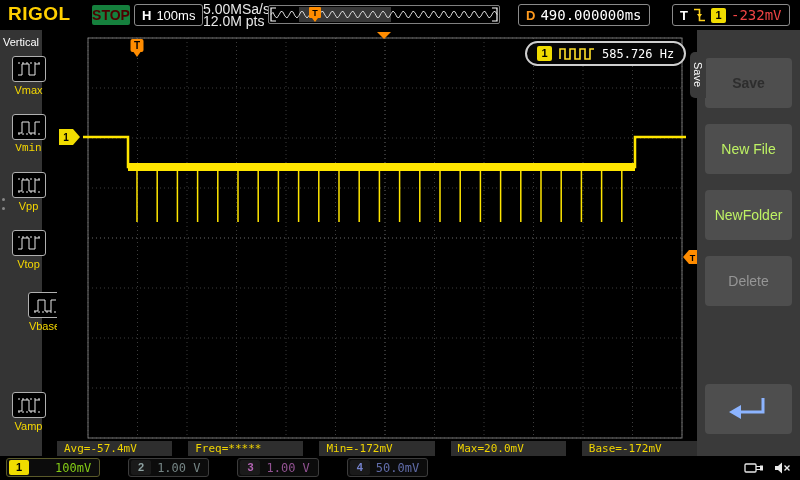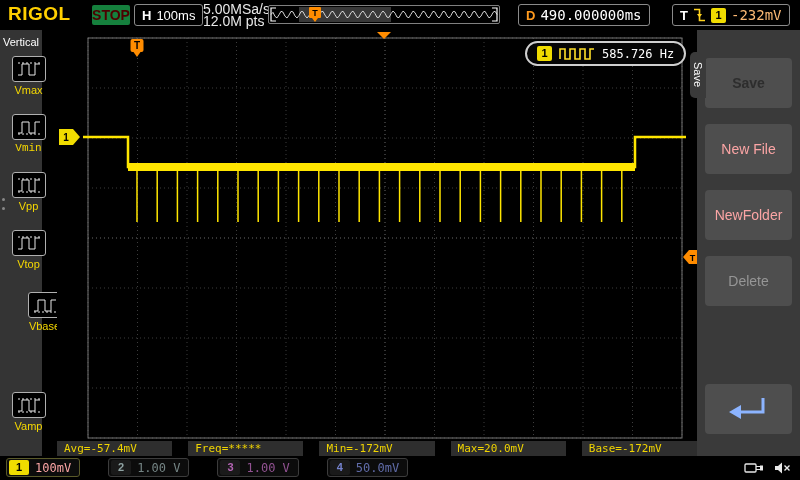--- a/index.html
+++ b/index.html
@@ -17,21 +17,21 @@
   .tb-key{color:#fff;font-weight:bold;font-size:13px}
   .tb-strong{color:#fff;font-weight:normal;font-size:13px}
   #hbox{left:134px}
   #acq{position:absolute;left:203px;top:3px;color:#e8e8e8;font-size:14px;line-height:12px}
   #posbar{position:absolute;left:268px;top:5px;width:232px;height:19px;border:1px solid #808080;background:#000;border-radius:2px}
   #posbar svg{display:block}
   #dbox{left:518px}
   #dbox .tb-key{color:#ff9a1e}
   #tbox{left:672px}
   .mono{font-family:"DejaVu Sans Mono",monospace;font-size:14px;color:#fff}
-  .yel{color:#fdba74}
+  .yel{color:#ef4444}
   .ch-badge-sm{display:inline-block;min-width:15px;height:15px;background:#f0dc00;color:#000;
     font-size:11px;font-weight:bold;text-align:center;line-height:15px;border-radius:2px}
 
   
   #sidebar{position:absolute;left:0;top:30px;width:42px;height:426px;background:#343434}
   #sidebar-title{color:#fff;font-size:11px;text-align:center;padding-top:6px}
   .v-item{position:absolute;left:0;width:57px;display:flex;flex-direction:column;align-items:center;gap:2px;cursor:pointer}
   .v-icon{width:34px;height:26px;background:#000;border:1px solid #b0b0b0;border-radius:3px;
     display:flex;align-items:center;justify-content:center}
   .v-label{color:#f5d800;font-size:11px}
@@ -47,21 +47,21 @@
   
   #meas-bar{position:absolute;left:57px;top:441px;width:640px;height:22px;display:flex;gap:16px}
   .meas-cell{flex:1;background:#2e2e2e;color:#f0d400;font-family:"DejaVu Sans Mono",monospace;
     font-size:11px;line-height:15px;padding-left:7px;white-space:nowrap;overflow:hidden}
 
   
   #save-tab{position:absolute;left:690px;top:52px;width:16px;height:46px;background:#3a3a3a;z-index:5;
     border-radius:5px 0 0 5px;color:#fff;font-size:11px;writing-mode:vertical-rl;text-align:center;line-height:16px}
   #right-menu{position:absolute;left:697px;top:30px;width:103px;height:426px;background:#3a3a3a}
   .menu-btn{position:absolute;left:8px;width:87px;height:50px;background:#4e4e4e;border-radius:4px;
-    color:#fca5a5;font-size:14px;display:flex;align-items:center;justify-content:center;cursor:pointer}
+    color:#bef264;font-size:14px;display:flex;align-items:center;justify-content:center;cursor:pointer}
   .menu-btn.shade-dark{color:#2d2d2d;font-weight:bold;cursor:default}
   .menu-btn.shade-dim{color:#969696;cursor:default}
 
   
   #channel-bar{position:absolute;left:0;top:456px;width:800px;height:24px;background:#000}
   #channels{position:absolute;left:6px;top:2px;display:flex;gap:28px}
   .ch-block{display:flex;align-items:center;gap:6px;height:19px;border:1px solid #3c3c3c;border-radius:3px;
     background:#0c0c0c;padding:0 8px 0 2px;cursor:pointer}
   .ch-badge{min-width:20px;height:15px;border-radius:2px;font-size:11px;font-weight:bold;text-align:center;line-height:15px}
   .ch-scale{font-family:"DejaVu Sans Mono",monospace;font-size:12px}
@@ -267,21 +267,21 @@
           <path d="M36,3 V17 H12" stroke="#8cb4ff" stroke-width="3" fill="none"></path>
           <polygon points="14,10 2,17 14,24" fill="#8cb4ff"></polygon>
         </svg>
       </div>
     </nav>
 
   <footer id="channel-bar">
     <div id="channels">
         <div class="ch-block" style="border-color: rgb(90, 90, 42);">
           <span class="ch-badge" style="background: rgb(240, 220, 0); color: rgb(0, 0, 0);">1</span>
-          <span class="ch-scale" style="color: #fca5a5;">100mV</span>
+          <span class="ch-scale" style="color: #84cc16; margin-left: 20px;">100mV</span>
         </div>
         <div class="ch-block">
           <span class="ch-badge" style="background: rgb(26, 26, 26); color: rgb(143, 163, 163);">2</span>
           <span class="ch-scale" style="color: rgb(143, 163, 163); opacity: 0.8;">1.00 V</span>
         </div>
         <div class="ch-block">
           <span class="ch-badge" style="background: rgb(26, 26, 26); color: rgb(180, 100, 180);">3</span>
           <span class="ch-scale" style="color: rgb(180, 100, 180); opacity: 0.8;">1.00 V</span>
         </div>
         <div class="ch-block">

